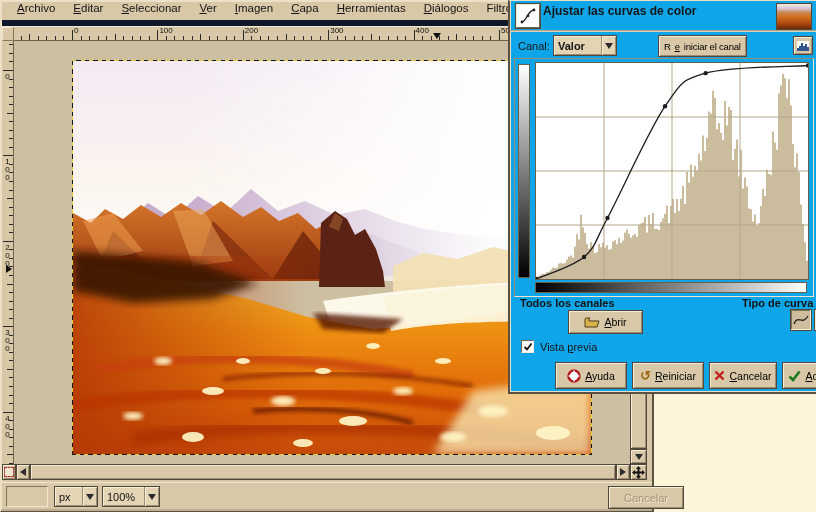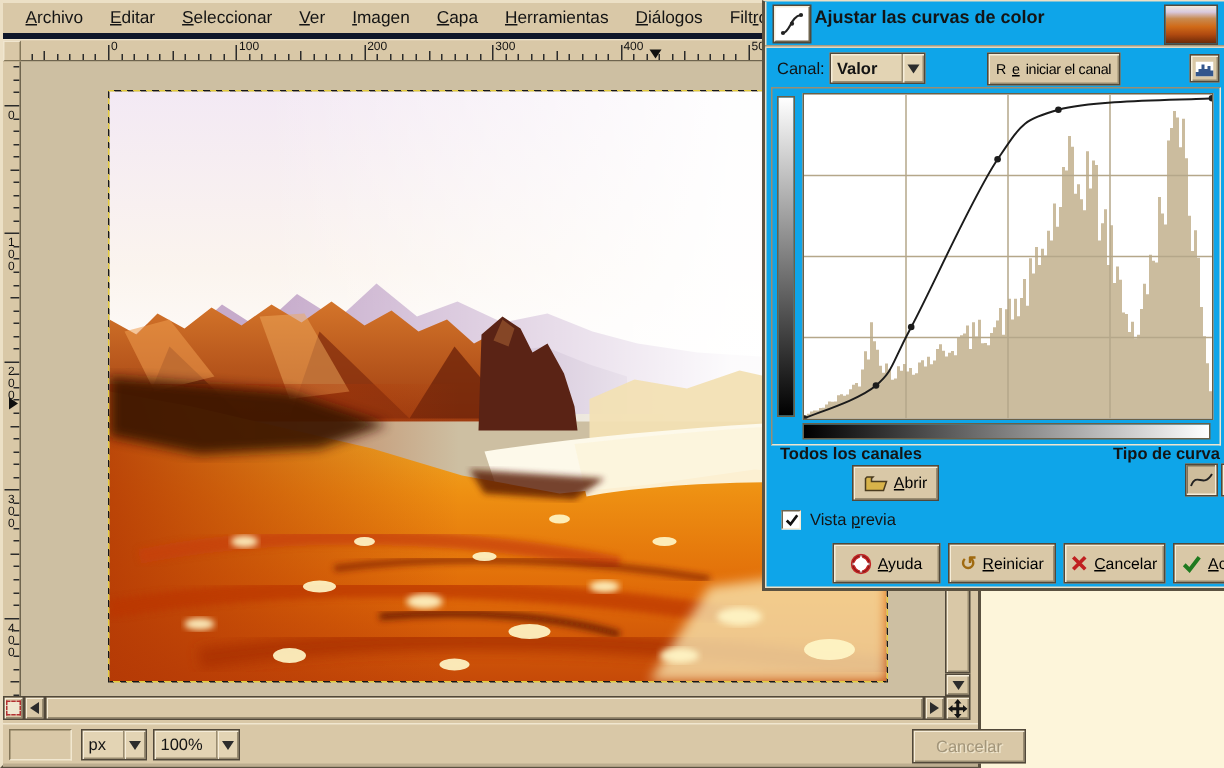--- a/index.html
+++ b/index.html
@@ -10,22 +10,22 @@
        box-shadow:inset 1px 1px 0 #f6edd9,inset -1px -1px 0 #998c71;
        display:flex;align-items:center;justify-content:center;gap:4px;
        font-size:10.5px;box-sizing:border-box;cursor:default;margin-left:36px;}
   .btn.active{box-shadow:inset -1px -1px 0 #f6edd9,inset 1px 1px 0 #7c7159;background:#cebd9c;}
   .sunken{border:1px solid;border-color:#837659 #f1e7d0 #f1e7d0 #837659;background:#d9c8a7;box-sizing:border-box;}
   u{text-decoration:underline;text-underline-offset:1px;}
   
   #main-window{position:absolute;left:0;top:0;width:654px;height:512px;background:#d9c8a7;
     border:2px solid;border-color:#ece0c6 #5a5140 #5a5140 #ece0c6;box-sizing:border-box;}
   #menubar{position:absolute;left:0;top:0;width:650px;height:24px;
-    border-bottom:4px solid #0f172a;box-shadow:0 1px 0 #f0e6cf;
-    display:flex;align-items:center;padding-left:6px;box-sizing:border-box;font-size:11.5px;}
+    border-bottom:6px solid #0f172a;box-shadow:0 1px 0 #f0e6cf;
+    display:flex;padding-left:6px;box-sizing:border-box;font-size:11.5px;}
   .menu-item{padding:0 9px;white-space:nowrap;}
   
   #ruler-corner{position:absolute;left:0;top:25px;width:12px;height:14px;
     border:1px solid;border-color:#f0e6cf #837659 #837659 #f0e6cf;box-sizing:border-box;background:#d9c8a7;}
   #h-ruler{position:absolute;left:12px;top:25px;width:618px;height:14px;background:#d9c8a7;
     border-bottom:1px solid #6e644e;box-sizing:border-box;overflow:hidden;}
   #v-ruler{position:absolute;left:0;top:39px;width:12px;height:423px;background:#d9c8a7;
     border-right:1px solid #6e644e;box-sizing:border-box;overflow:hidden;}
   .tickh{position:absolute;bottom:0;width:1px;background:#2b2b2b;}
   .tickv{position:absolute;right:0;height:1px;background:#2b2b2b;}
@@ -94,21 +94,21 @@
   #curve-frame{position:absolute;left:4px;top:57px;width:300px;height:239px;
     border:1px solid;border-color:#9a8d72 #f0e6cf #f0e6cf #9a8d72;box-sizing:border-box;}
   #vgrad{position:absolute;left:8px;top:63px;width:12px;height:214px;border:1px solid #6b6047;
     background:linear-gradient(#ffffff,#000000);box-sizing:border-box;}
   #curve-plot{position:absolute;left:25px;top:61px;width:272px;height:216px;border:1px solid #6b6047;
     background:#fff;box-sizing:content-box;}
   #hgrad{position:absolute;left:25px;top:281px;width:272px;height:11px;border:1px solid #6b6047;
     background:linear-gradient(to right,#000000,#ffffff);box-sizing:border-box;}
   #all-channels-label{position:absolute;left:10px;top:296px;font-size:11px;font-weight:bold;}
   #curve-type-label{position:absolute;left:232px;top:296px;font-size:11px;font-weight:bold;}
-  #open-btn{left:22px;top:309px;width:58px;height:24px;}
+  #open-btn{left:22px;top:309px;width:75px;height:24px;}
   #save-btn{left:99px;top:309px;width:74px;height:24px;}
   #type-smooth-btn{left:244px;top:308px;width:22px;height:22px;}
   #type-jagged-btn{left:268px;top:308px;width:22px;height:22px;}
   #preview-check{position:absolute;left:11px;top:339px;width:13px;height:13px;background:#fff;
     border:1px solid;border-color:#6e644e #f6edd9 #f6edd9 #6e644e;box-sizing:border-box;
     display:flex;align-items:center;justify-content:center;}
   #preview-label{position:absolute;left:30px;top:340px;font-size:11px;}
   .dlg-action{height:27px;top:361px;font-size:10.5px;}
   #help-btn{left:9px;width:72px;}
   #reset-btn{left:86px;width:72px;}

